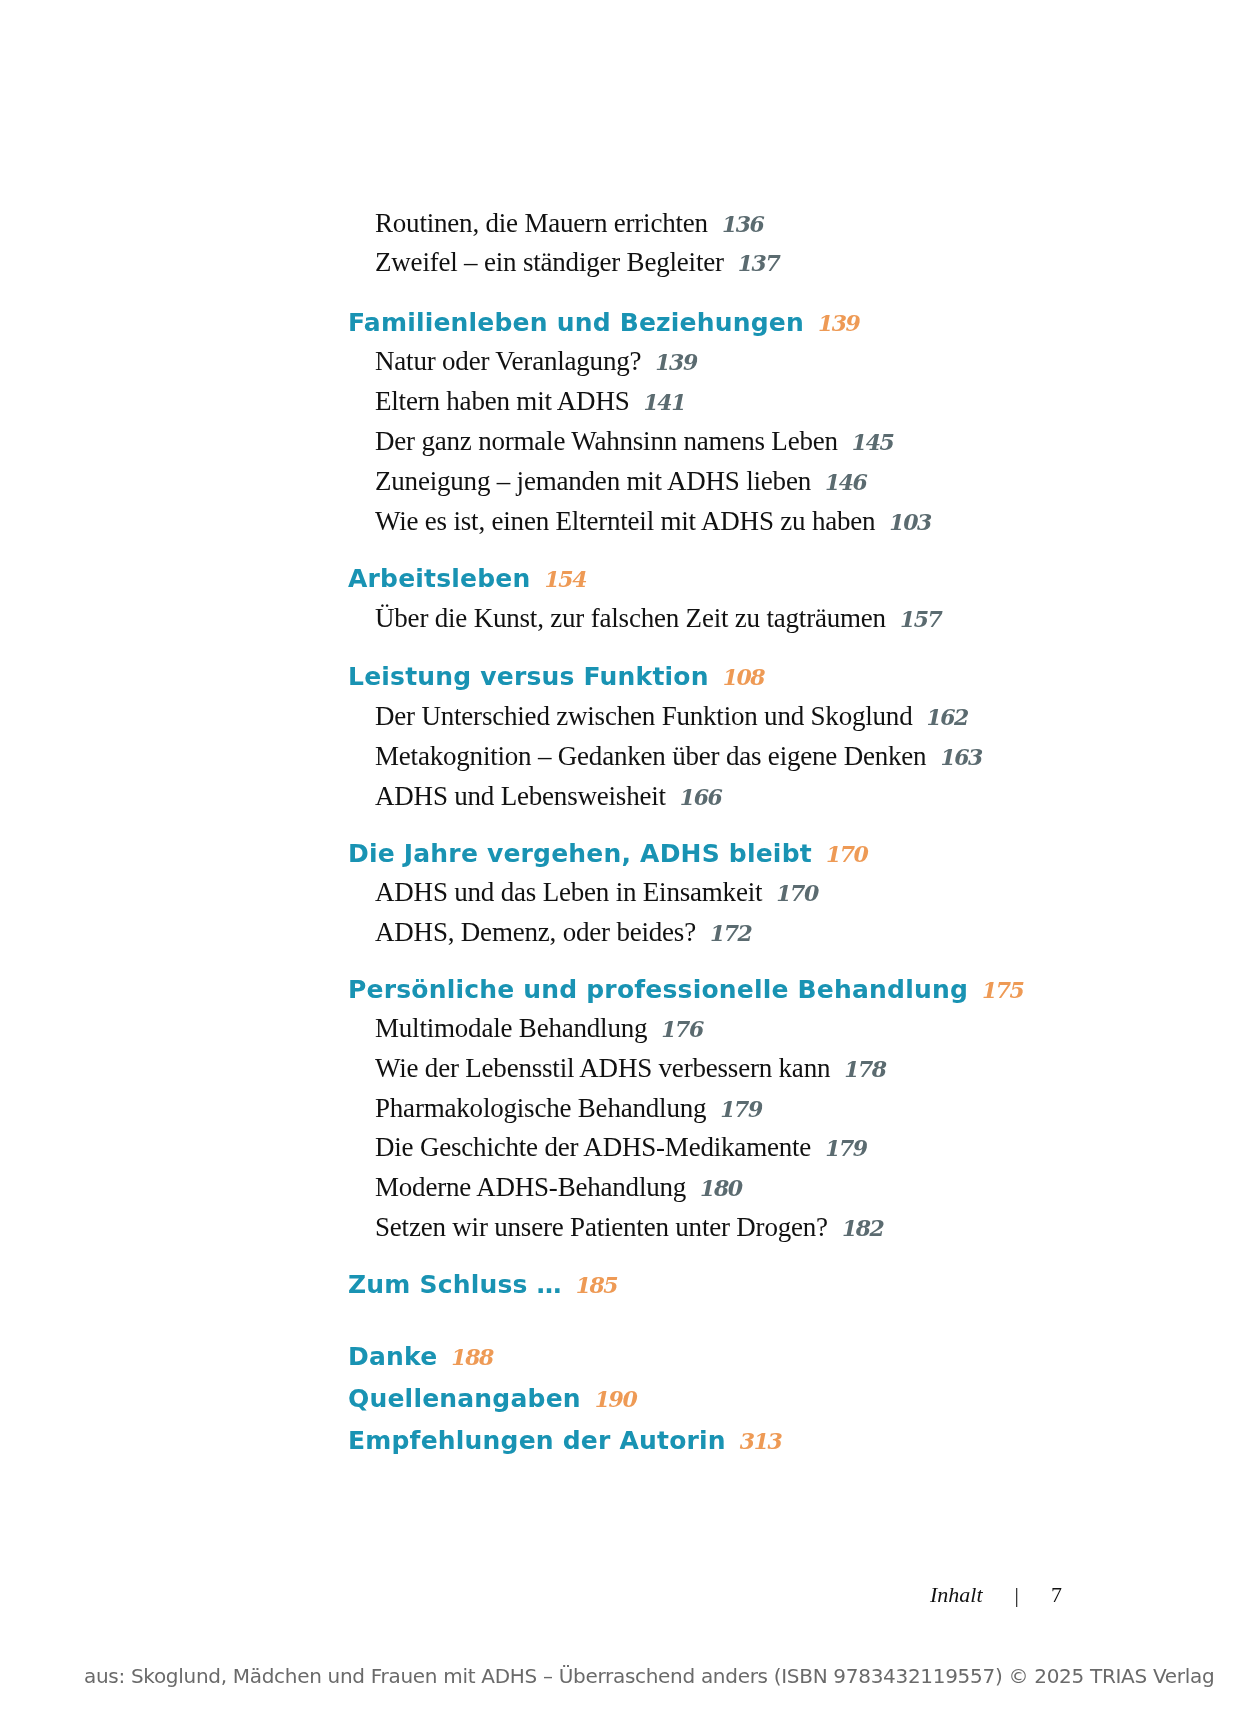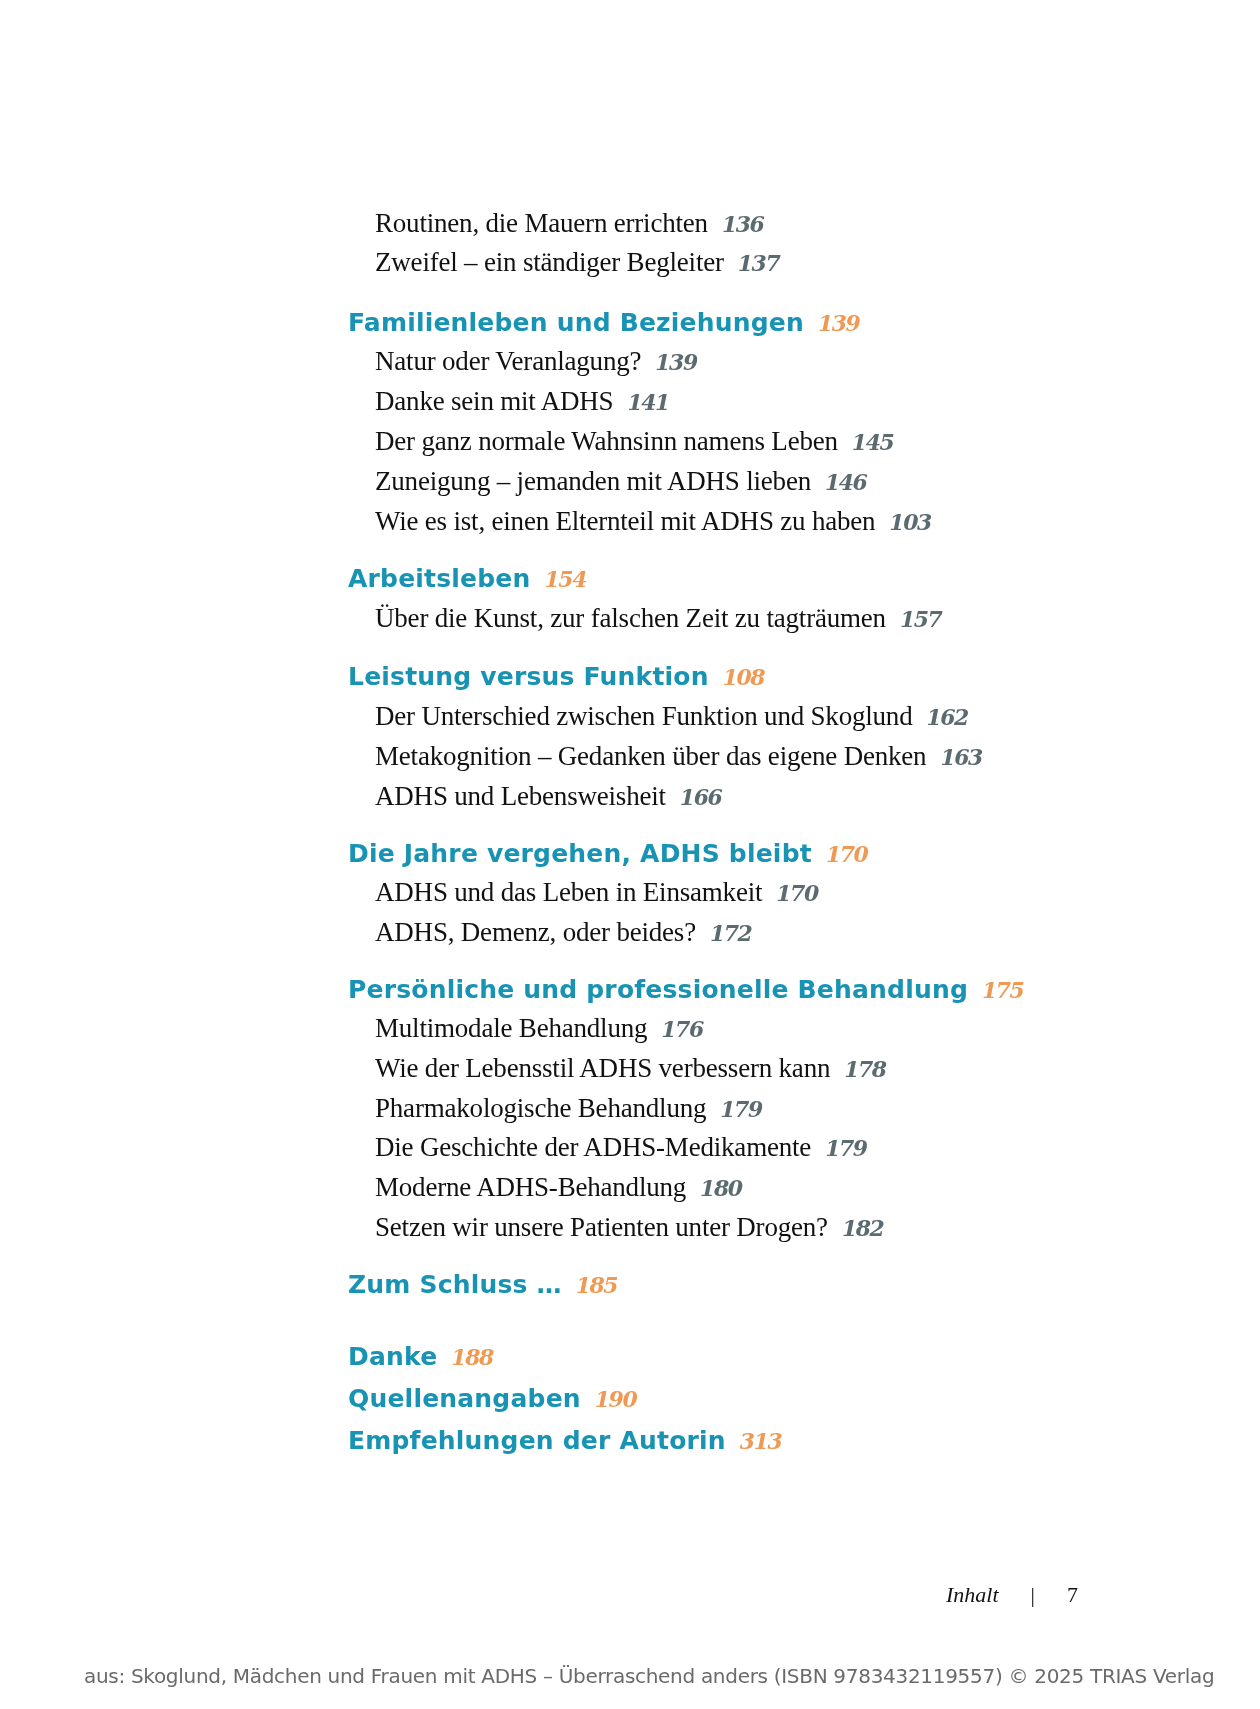--- a/index.html
+++ b/index.html
@@ -58,21 +58,20 @@
       font-weight: bold;
     }
     .running-footer {
       position: absolute;
       top: 1582px;
       left: 930px;
       font-family: "Liberation Serif", "DejaVu Serif", serif;
       font-size: 22px;
       color: #111111;
       white-space: nowrap;
-      margin-left: 16px;
     }
     .running-footer .section {
       font-style: italic;
     }
     .running-footer .sep {
       display: inline-block;
       margin: 0 32px 0 32px;
     }
     .source-line {
       position: absolute;
@@ -97,21 +96,21 @@
     <span>Zweifel – ein ständiger Begleiter</span><span class="pg">137</span>
   </div>
 
   <div class="line head" style="top:310px">
     <span>Familienleben und Beziehungen</span><span class="pg">139</span>
   </div>
   <div class="line sub" style="top:348px">
     <span>Natur oder Veranlagung?</span><span class="pg">139</span>
   </div>
   <div class="line sub" style="top:388px">
-    <span>Danke sein mit ADHS</span><span class="pg">141</span>
+    <span>Eltern haben mit ADHS</span><span class="pg">141</span>
   </div>
   <div class="line sub" style="top:428px">
     <span>Der ganz normale Wahnsinn namens Leben</span><span class="pg">145</span>
   </div>
   <div class="line sub" style="top:468px">
     <span>Zuneigung – jemanden mit ADHS lieben</span><span class="pg">146</span>
   </div>
   <div class="line sub" style="top:508px">
     <span>Wie es ist, einen Elternteil mit ADHS zu haben</span><span class="pg">103</span>
   </div>

